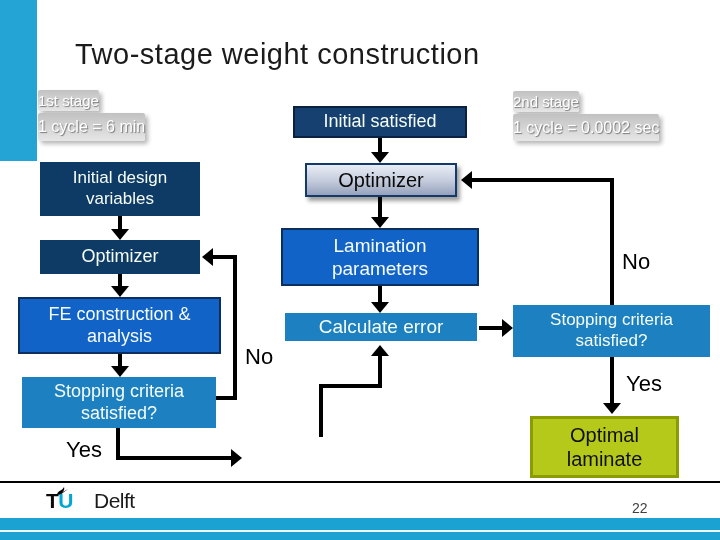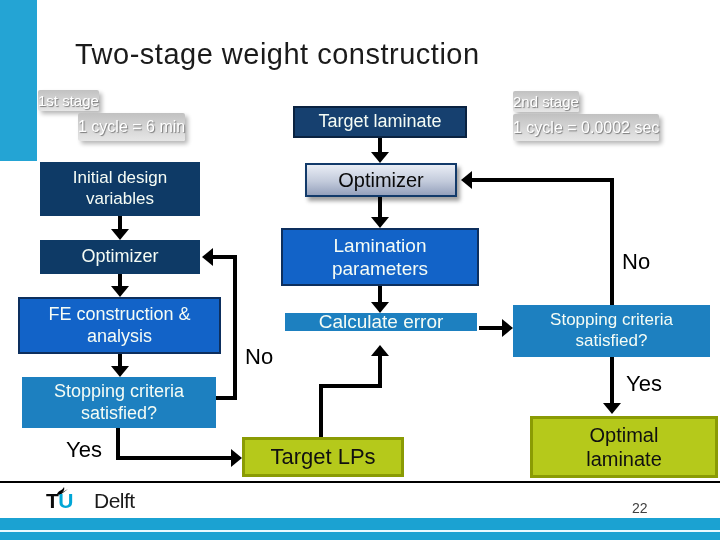--- a/index.html
+++ b/index.html
@@ -67,42 +67,41 @@
 </head>
 <body>
 
 <div class="slide">
 
   <div class="abs left-bar"></div>
 
   <div class="abs title">Two-stage weight construction</div>
 
   <div class="abs stage" style="left:38px; top:90px; height:21px;">1st stage</div>
-  <div class="abs stage" style="left:38px; top:113px; height:28px; font-size:16px;margin-left:40px;">1 cycle = 6 min</div>
+  <div class="abs stage" style="left:38px; top:113px; height:28px; font-size:16px;">1 cycle = 6 min</div>
   <div class="abs stage" style="left:513px; top:91px; height:21px;">2nd stage</div>
   <div class="abs stage" style="left:513px; top:114px; height:27px; font-size:16px;">1 cycle = 0.0002 sec</div>
 
   <div class="abs box navy" style="left:40px; top:162px; width:160px; height:54px; font-size:17px;">Initial design
 variables</div>
   <div class="abs box navy" style="left:40px; top:240px; width:160px; height:34px; font-size:18px;">Optimizer</div>
   <div class="abs box blue" style="left:18px; top:297px; width:203px; height:57px; font-size:18px;">FE construction &amp;
 analysis</div>
   <div class="abs box teal" style="left:22px; top:377px; width:194px; height:51px; font-size:18px;">Stopping criteria
 satisfied?</div>
 
-  <div class="abs box navy-b" style="left:293px; top:106px; width:174px; height:32px; font-size:18px;">Target laminate</div>
+  <div class="abs box navy-b" style="left:293px; top:106px; width:174px; height:32px; font-size:18px;">Initial satisfied</div>
   <div class="abs box optimizer-grad" style="left:305px; top:163px; width:152px; height:34px; font-size:20px;">Optimizer</div>
   <div class="abs box blue" style="left:281px; top:228px; width:198px; height:58px; font-size:19px;">Lamination
 parameters</div>
-  <div class="abs box teal" style="left:285px; top:313px; width:192px; height:18px; font-size:19px;">Calculate error</div>
-  <div class="abs box olive" style="left:242px; top:437px; width:162px; height:40px; font-size:22px;">Target LPs</div>
+  <div class="abs box teal" style="left:285px; top:313px; width:192px; height:28px; font-size:19px;">Calculate error</div>
 
   <div class="abs box teal" style="left:513px; top:305px; width:197px; height:52px; font-size:17px;">Stopping criteria
 satisfied?</div>
-  <div class="abs box olive" style="left:530px; top:416px; width:188px; height:62px; font-size:20px;">Optimal
+  <div class="abs box olive" style="left:530px; top:416px; width:149px; height:62px; font-size:20px;">Optimal
 laminate</div>
 
   <div class="abs ln" style="left:118px; top:216px; width:4px; height:13px;"></div>
   <div class="abs ah ah-down" style="left:111px; top:229px;"></div>
 
   <div class="abs ln" style="left:118px; top:274px; width:4px; height:12px;"></div>
   <div class="abs ah ah-down" style="left:111px; top:286px;"></div>
 
   <div class="abs ln" style="left:118px; top:354px; width:4px; height:12px;"></div>
   <div class="abs ah ah-down" style="left:111px; top:366px;"></div>

